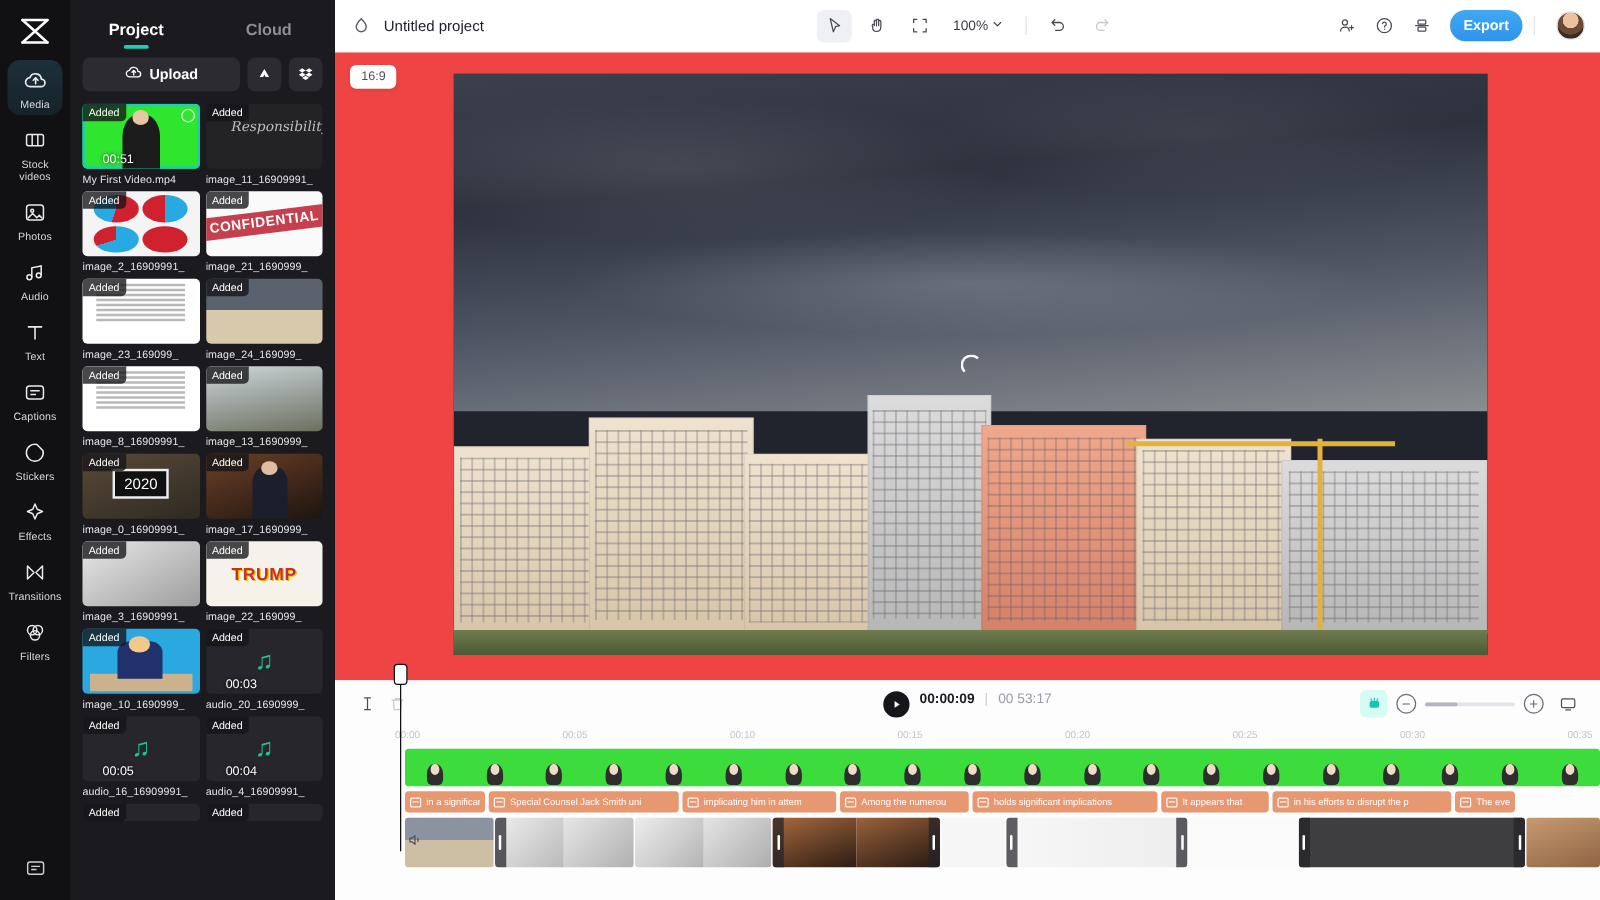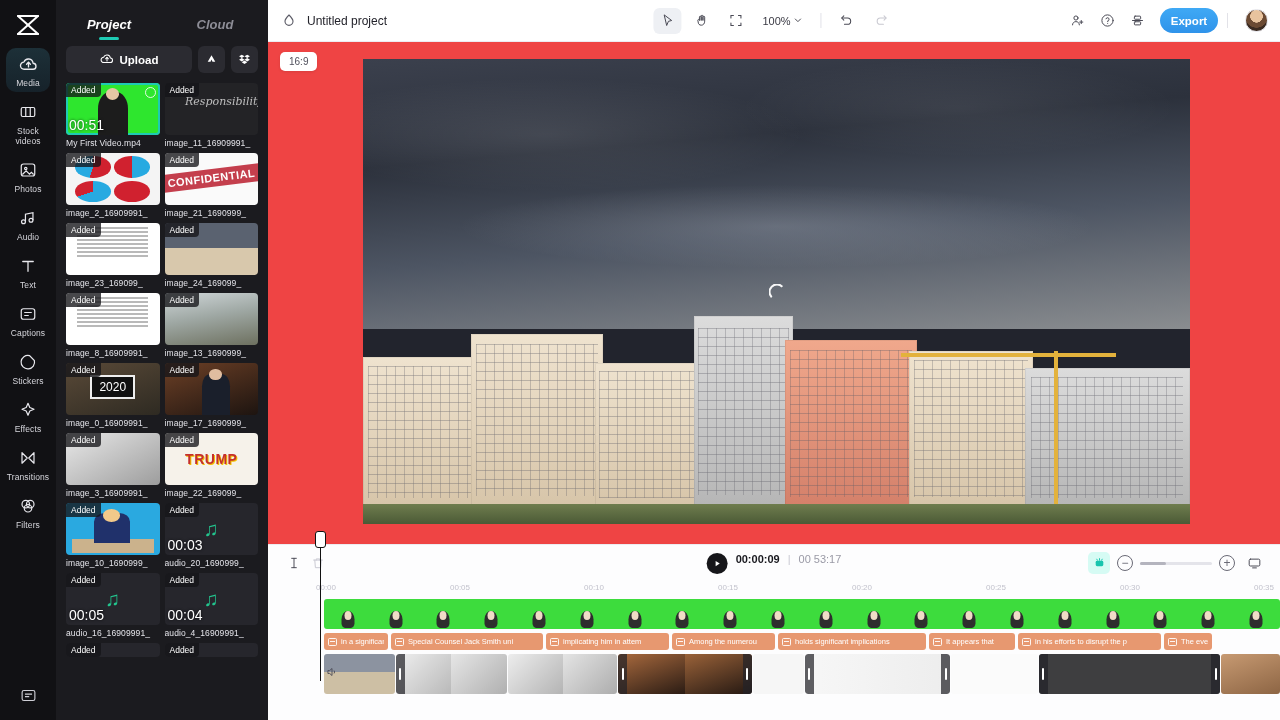--- a/index.html
+++ b/index.html
@@ -39,21 +39,21 @@
   }
   .rail-item.active .ri-icon, .rail-item.active .ri-label { position: relative; z-index: 1; }
   .rail-bottom { position: absolute; bottom: 12px; left: 0; width: 100%; display: flex; justify-content: center; }
   .rail-bottom .ri-icon { color: #cfcfd6; }
 
   
   .panel {
     width: 212px; flex: 0 0 212px; height: 720px; background: #1b1b1f;
     display: flex; flex-direction: column; position: relative; overflow: hidden;
   }
-  .panel-tabs { display: flex; align-items: flex-end; padding: 14px 0 0; height: 40px; font-style: italic; }
+  .panel-tabs { display: flex; align-items: center; padding: 14px 0 0; height: 40px; }
   .panel-tab {
     flex: 1; text-align: center; font-size: 13px; font-weight: bold; color: #8d8d96;
     cursor: pointer; position: relative; padding-bottom: 8px;
   }
   .panel-tab.active { color: #ffffff; }
   .panel-tab.active::after {
     content: ""; position: absolute; left: 50%; transform: translateX(-50%);
     bottom: 0; width: 20px; height: 3px; background: #1ecbb4; border-radius: 2px;
   }
   .upload-row { display: flex; gap: 6px; padding: 6px 10px 10px; }
@@ -75,22 +75,23 @@
     position: relative; width: 100%; height: 52px; border-radius: 4px; overflow: hidden;
     background: #2a2a30;
   }
   .media-thumb.sel { outline: 2px solid #1ecbb4; outline-offset: -2px; }
   .badge-added {
     position: absolute; left: 0; top: 0; background: rgba(20,20,24,.78); color: #fff;
     font-size: 8.5px; padding: 2px 5px; border-radius: 0 0 4px 0; z-index: 3;
     font-weight: normal;
   }
   .thumb-dur {
-    position: absolute; left: 3px; bottom: 2px; color: #fff; font-size: 14px; z-index: 3;
+    position: absolute; left: 3px; bottom: 2px; color: #fff; font-size: 10px; z-index: 3;
     text-shadow: 0 0 3px rgba(0,0,0,.8);
+    padding-left: 13px;
   }
   .thumb-circ {
     position: absolute; right: 4px; top: 4px; width: 11px; height: 11px; border-radius: 50%;
     border: 1px solid rgba(255,255,255,.85); z-index: 3;
   }
   .media-name {
     font-size: 8.5px; color: #e4e4ea; margin-top: 3px; white-space: nowrap;
     overflow: hidden; text-overflow: clip; letter-spacing: .1px;
   }
   .audio-thumb { background: #26262c; display: flex; align-items: center; justify-content: center; }

